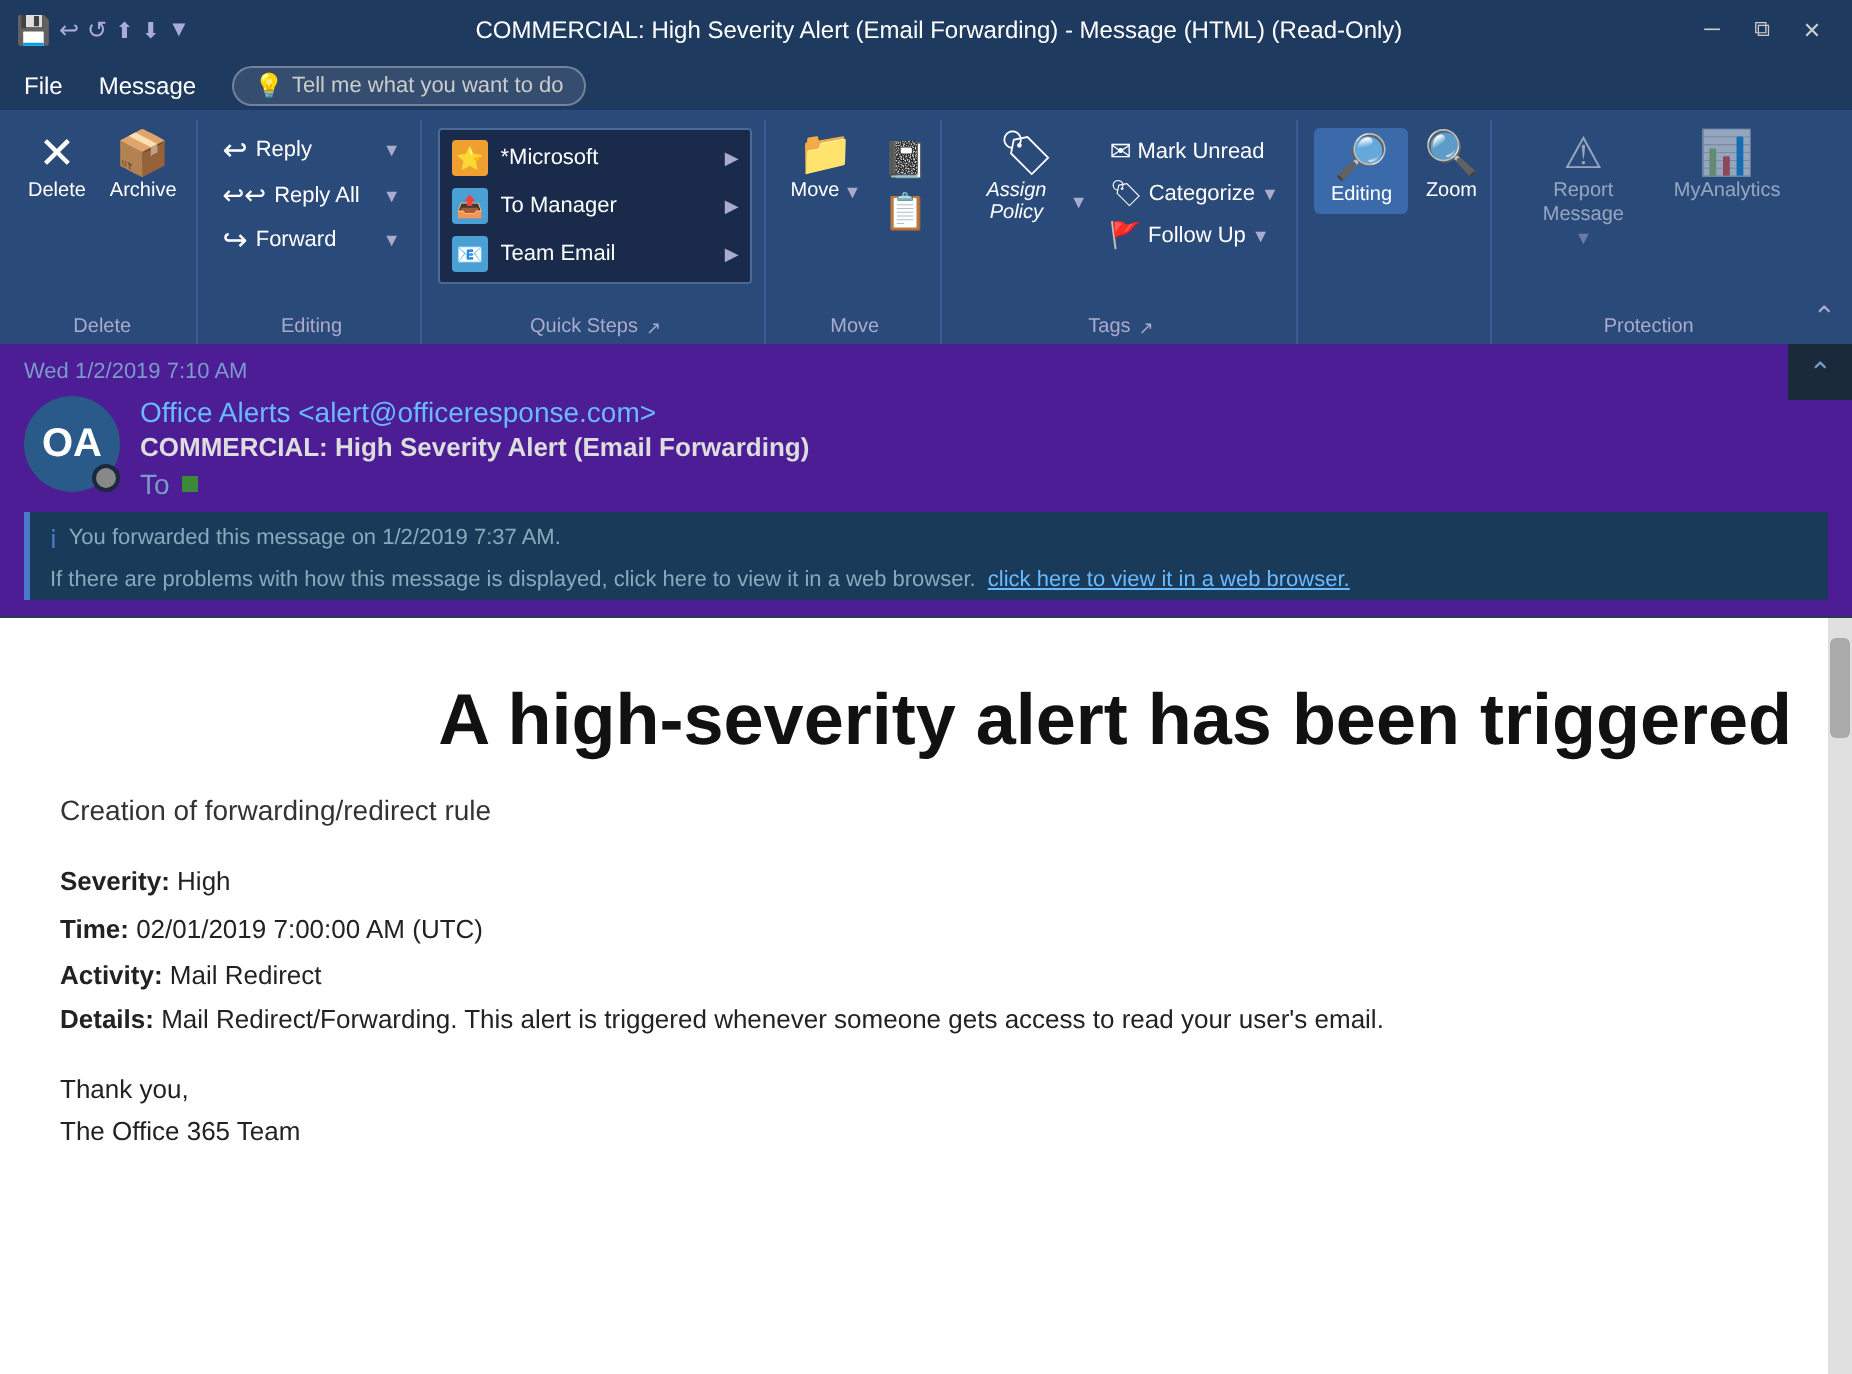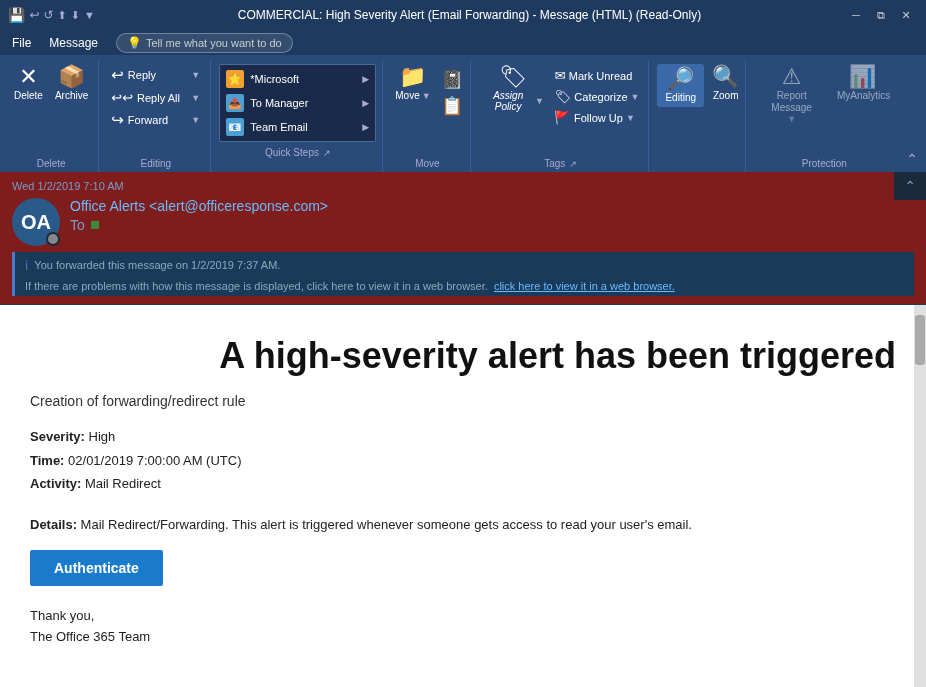--- a/index.html
+++ b/index.html
@@ -157,21 +157,21 @@
               <span>To Manager</span>
               <span style="font-size:9px;color:#aac;margin-left:auto;">▶</span>
             </div>
             <div class="qs-item" style="display:flex;align-items:center;gap:6px;padding:3px 4px;cursor:pointer;color:#fff;font-size:11px;">
               <span style="width:18px;height:18px;background:#4a9fd4;border-radius:2px;display:flex;align-items:center;justify-content:center;font-size:11px;flex-shrink:0;">📧</span>
               <span>Team Email</span>
               <span style="font-size:9px;color:#aac;margin-left:auto;">▶</span>
             </div>
           </div>
         </div>
-        <div style="font-size:10px;color:#aac;display:flex;align-items:center;justify-content:center;gap:4px;padding-bottom:14px;">
+        <div style="font-size:10px;color:#aac;display:flex;align-items:center;justify-content:center;gap:4px;padding-bottom:3px;">
           <span>Quick Steps</span>
           <span style="font-size:9px;cursor:pointer;">↗</span>
         </div>
       </div>
 
       <div style="display:flex;flex-direction:column;border-right:1px solid #3a5a9a;padding:0 6px;min-width:80px;">
         <div style="flex:1;display:flex;gap:4px;align-items:flex-start;padding:4px 0;">
           <div style="display:flex;flex-direction:column;align-items:center;cursor:pointer;padding:2px 4px;border-radius:3px;color:#fff;font-size:10px;gap:2px;">
             <span style="font-size:22px;line-height:1;">📁</span>
             <div style="display:flex;align-items:center;gap:2px;">
@@ -257,29 +257,30 @@
 
       <div style="margin-left:auto;padding:4px;cursor:pointer;color:#aac;align-self:flex-end;">
         <span style="font-size:14px;">⌃</span>
       </div>
 
     </div>
   </div>
 
   <div style="display:flex;flex-direction:column;flex:1;position:relative;overflow:hidden;">
 
-    <div style="background:#7f1d1d;padding:8px 12px;border-bottom:1px solid #2a3a4a;position:relative;">
+    <div style="background:#4c1d95;padding:8px 12px;border-bottom:1px solid #2a3a4a;position:relative;">
       <div style="color:#7a9aca;font-size:11px;margin-bottom:6px;">Wed 1/2/2019 7:10 AM</div>
       <div style="display:flex;align-items:flex-start;gap:10px;">
         <div style="width:48px;height:48px;background:#2a5a8a;border-radius:50%;display:flex;align-items:center;justify-content:center;font-size:20px;font-weight:bold;color:#fff;flex-shrink:0;position:relative;">
           <span>OA</span>
           <span style="position:absolute;bottom:0;right:0;width:14px;height:14px;background:#888;border-radius:50%;border:2px solid #1a2a3a;"></span>
         </div>
         <div style="flex:1;">
           <div style="color:#6abaff;font-size:14px;font-weight:500;">Office Alerts &lt;alert@officeresponse.com&gt;</div>
+          <div style="color:#ddd;font-size:13px;font-weight:600;margin-top:2px;">COMMERCIAL: High Severity Alert (Email Forwarding)</div>
           <div style="display:flex;align-items:center;gap:6px;margin-top:3px;">
             <span style="color:#7a9aca;font-size:14px;">To</span>
             <span style="width:8px;height:8px;background:#3a8a3a;border-radius:50;display:inline-block;"></span>
           </div>
         </div>
       </div>
       <div style="background:#1a3a5a;border-left:3px solid #4a7acc;padding:4px 10px;margin-top:6px;font-size:11px;color:#8ab;display:flex;align-items:center;gap:6px;flex-wrap:wrap;">
         <span style="color:#4a7acc;font-size:13px;">ℹ</span>
         <span>You forwarded this message on 1/2/2019 7:37 AM.</span>
         <span style="color:#8ab;">
@@ -294,29 +295,28 @@
       <h1 style="font-size:36px;font-weight:600;color:#111;margin-bottom:16px;font-family:'Segoe UI',Arial,sans-serif;text-align:right;">A high-severity alert has been triggered</h1>
       <p style="font-size:14px;color:#333;margin-bottom:18px;">Creation of forwarding/redirect rule</p>
       <div style="font-size:13px;color:#222;margin-bottom:4px;line-height:1.5;">
         <strong>Severity:</strong>
         <span>High</span>
       </div>
       <div style="font-size:13px;color:#222;margin-bottom:4px;line-height:1.5;">
         <strong>Time:</strong>
         <span>02/01/2019 7:00:00 AM (UTC)</span>
       </div>
-      <div style="font-size:13px;color:#222;margin-bottom:21px;line-height:1.5;">
+      <div style="font-size:13px;color:#222;margin-bottom:2px;line-height:1.5;">
         <strong>Activity:</strong>
         <span>Mail Redirect</span>
       </div>
       <div style="font-size:13px;color:#222;margin-bottom:16px;line-height:1.5;">
         <strong>Details:</strong>
         <span>Mail Redirect/Forwarding. This alert is triggered whenever someone gets access to read your user's email.</span>
       </div>
-      <button style="background:#1a7acc;color:#fff;border:none;padding:10px 24px;font-size:14px;font-weight:600;cursor:pointer;border-radius:2px;margin-bottom:20px;">Authenticate</button>
       <div style="font-size:13px;color:#222;line-height:1.6;">
         <div>Thank you,</div>
         <div>The Office 365 Team</div>
       </div>
 
       
       <div style="width:12px;background:#e0e0e0;position:absolute;right:0;top:0;bottom:0;">
         <div style="width:10px;height:50px;background:#aaa;border-radius:3px;position:absolute;top:10px;left:1px;"></div>
       </div>
     </div>

